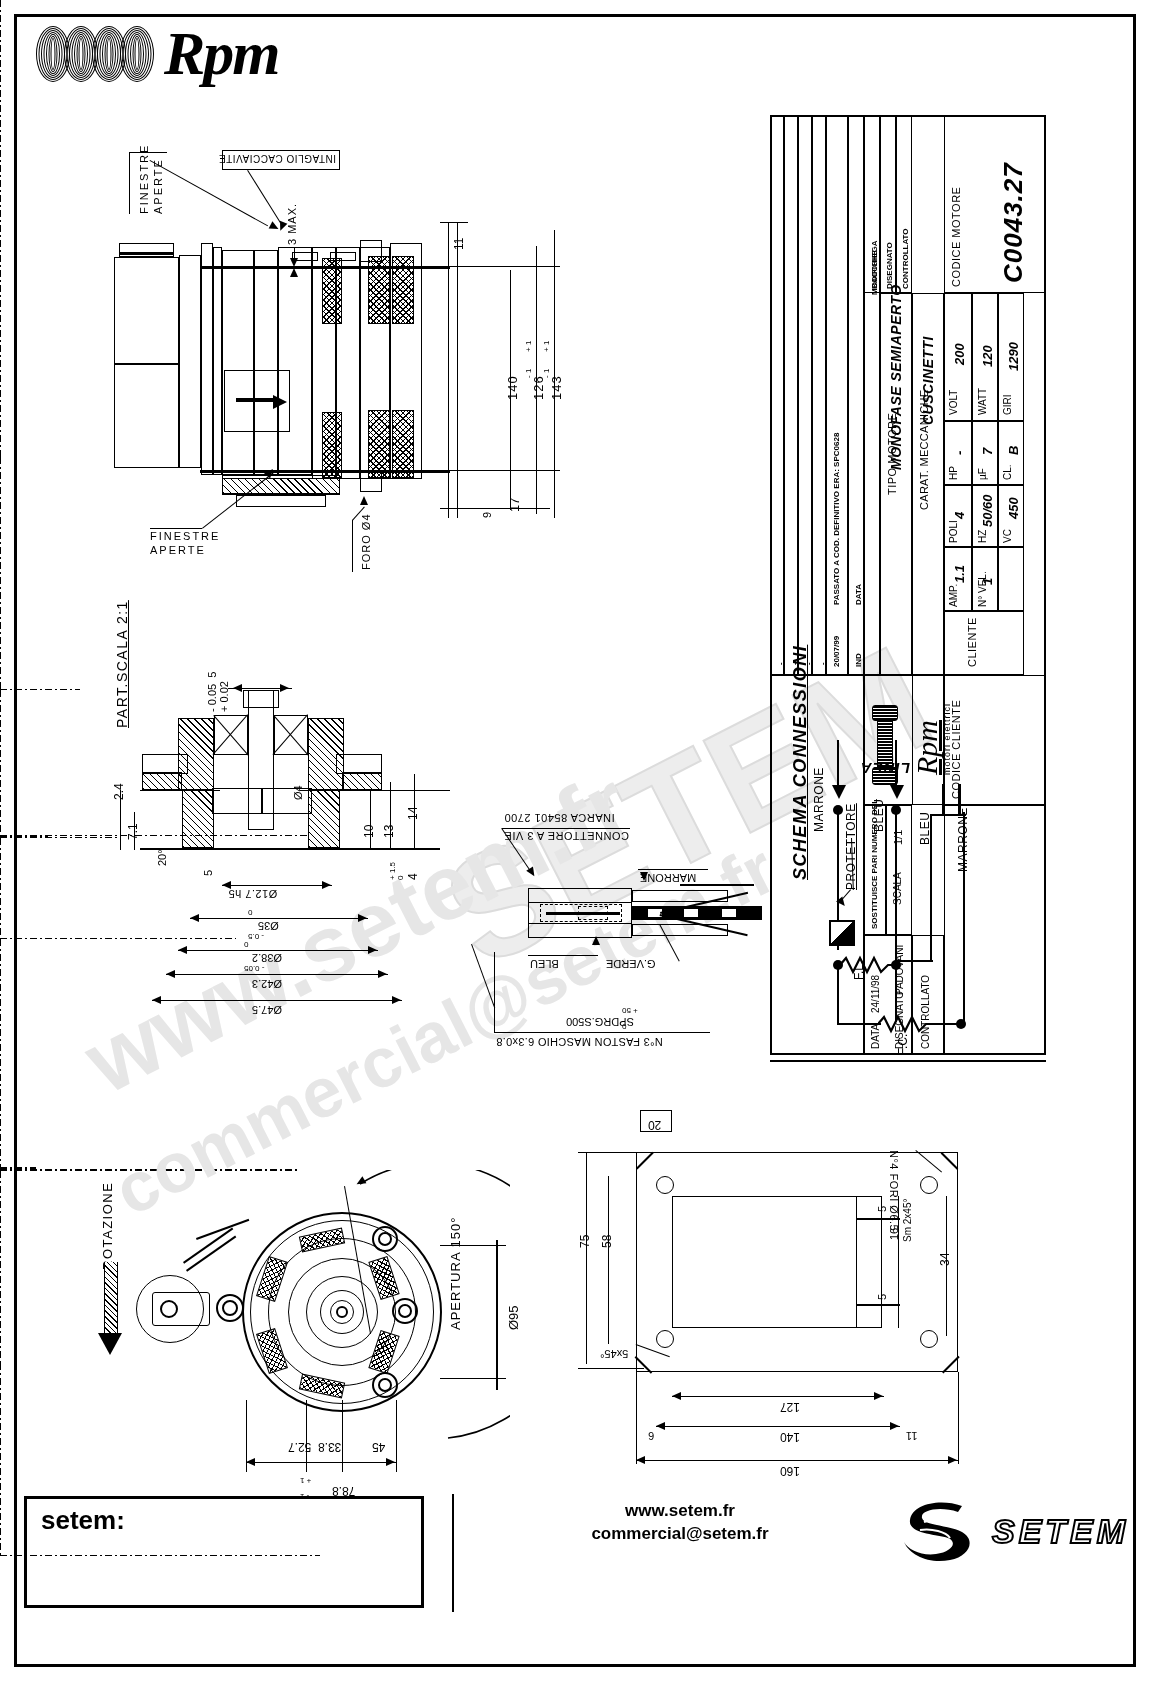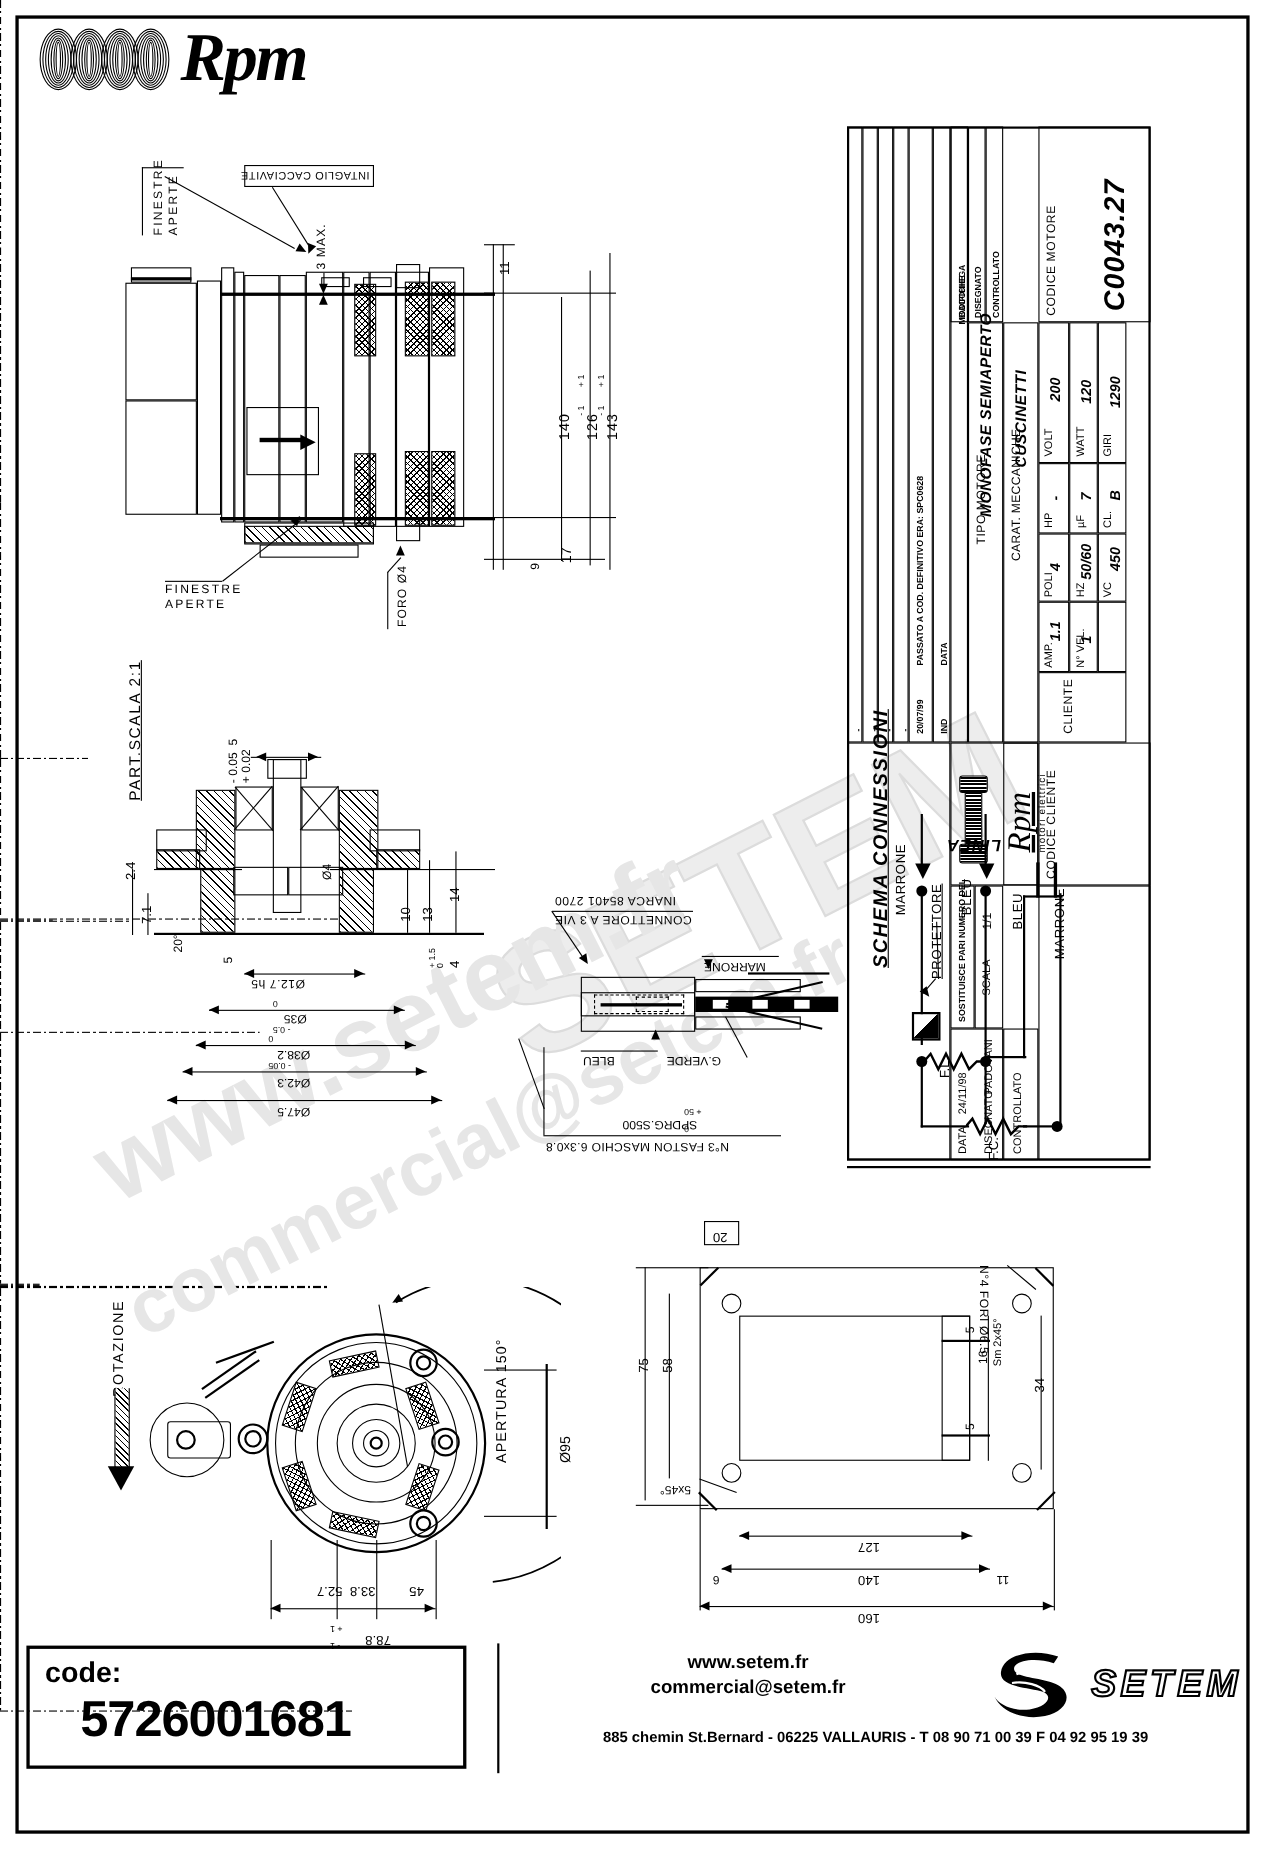--- a/index.html
+++ b/index.html
@@ -653,29 +653,27 @@
 
     <div class="txt r180" style="left:780px;top:1464px;font-size:12px;">160</div>
     <div class="ln hl" style="left:636px;top:1460px;width:322px;"></div>
     <div class="arrowlf" style="left:636px;top:1456px;"></div>
     <div class="arrowrt" style="left:948px;top:1456px;"></div>
     <div class="ln vl" style="left:636px;top:1372px;height:92px;"></div>
     <div class="ln vl" style="left:958px;top:1372px;height:92px;"></div>
   </div>
 
   <div class="codebox">
-    <div class="code-lbl">code:</div>
-    <div class="code-val">5726001681</div>
+    <div class="code-lbl">setem:</div>
   </div>
   <div class="footdiv"></div>
   <div class="foot-url">
     <div>www.setem.fr</div>
     <div>commercial@setem.fr</div>
   </div>
-  <div class="foot-addr">885 chemin St.Bernard  -  06225 VALLAURIS  -  T 08 90 71 00 39   F 04 92 95 19 39</div>
   <div class="setem-logo">
     <svg width="86" height="66" viewBox="0 0 86 66">
       <path d="M62,8 C40,0 12,6 10,22 C8,36 36,36 48,40 C58,44 52,54 36,56 C22,58 8,52 4,44 C10,58 30,66 50,62 C70,58 76,42 62,34 C50,27 24,28 22,20 C20,12 40,8 58,14 Z" fill="#000"></path>
       <path d="M24,24 C34,20 48,22 52,28" fill="none" stroke="#fff" stroke-width="2"></path>
       <path d="M20,32 C32,30 46,34 50,40" fill="none" stroke="#fff" stroke-width="2"></path>
     </svg>
     <div class="setem-word">SETEM</div>
   </div>
 </div>
 

